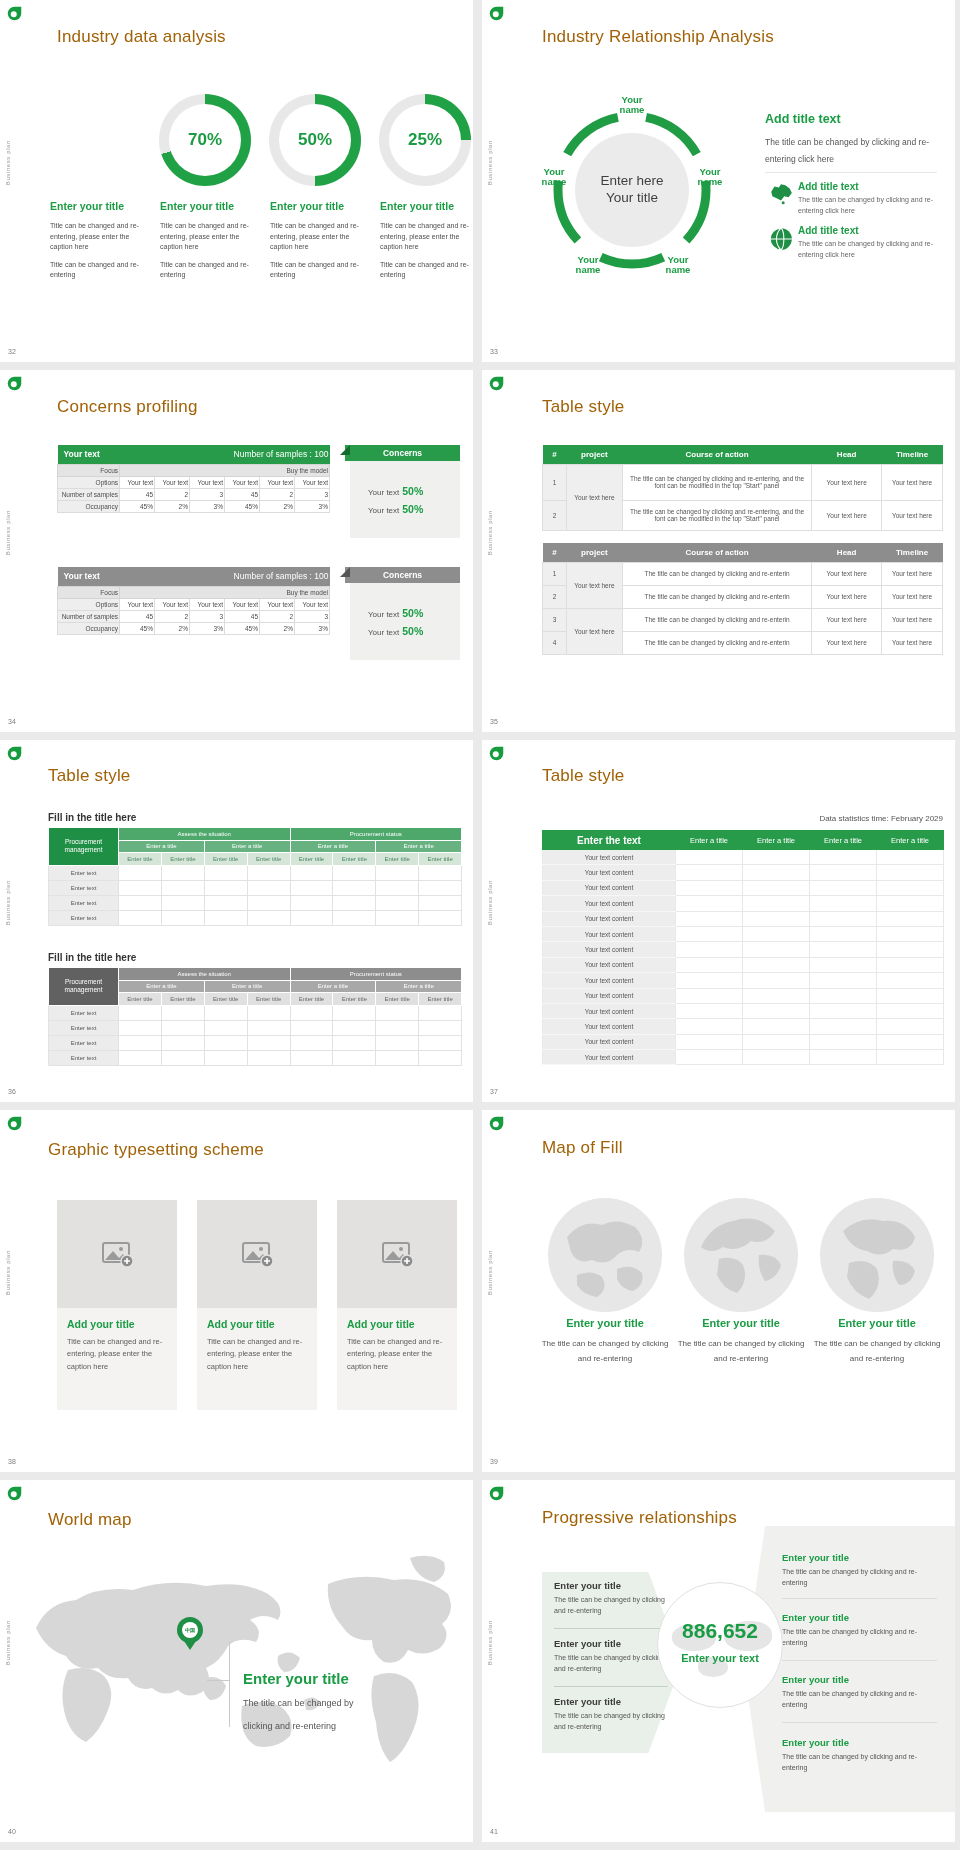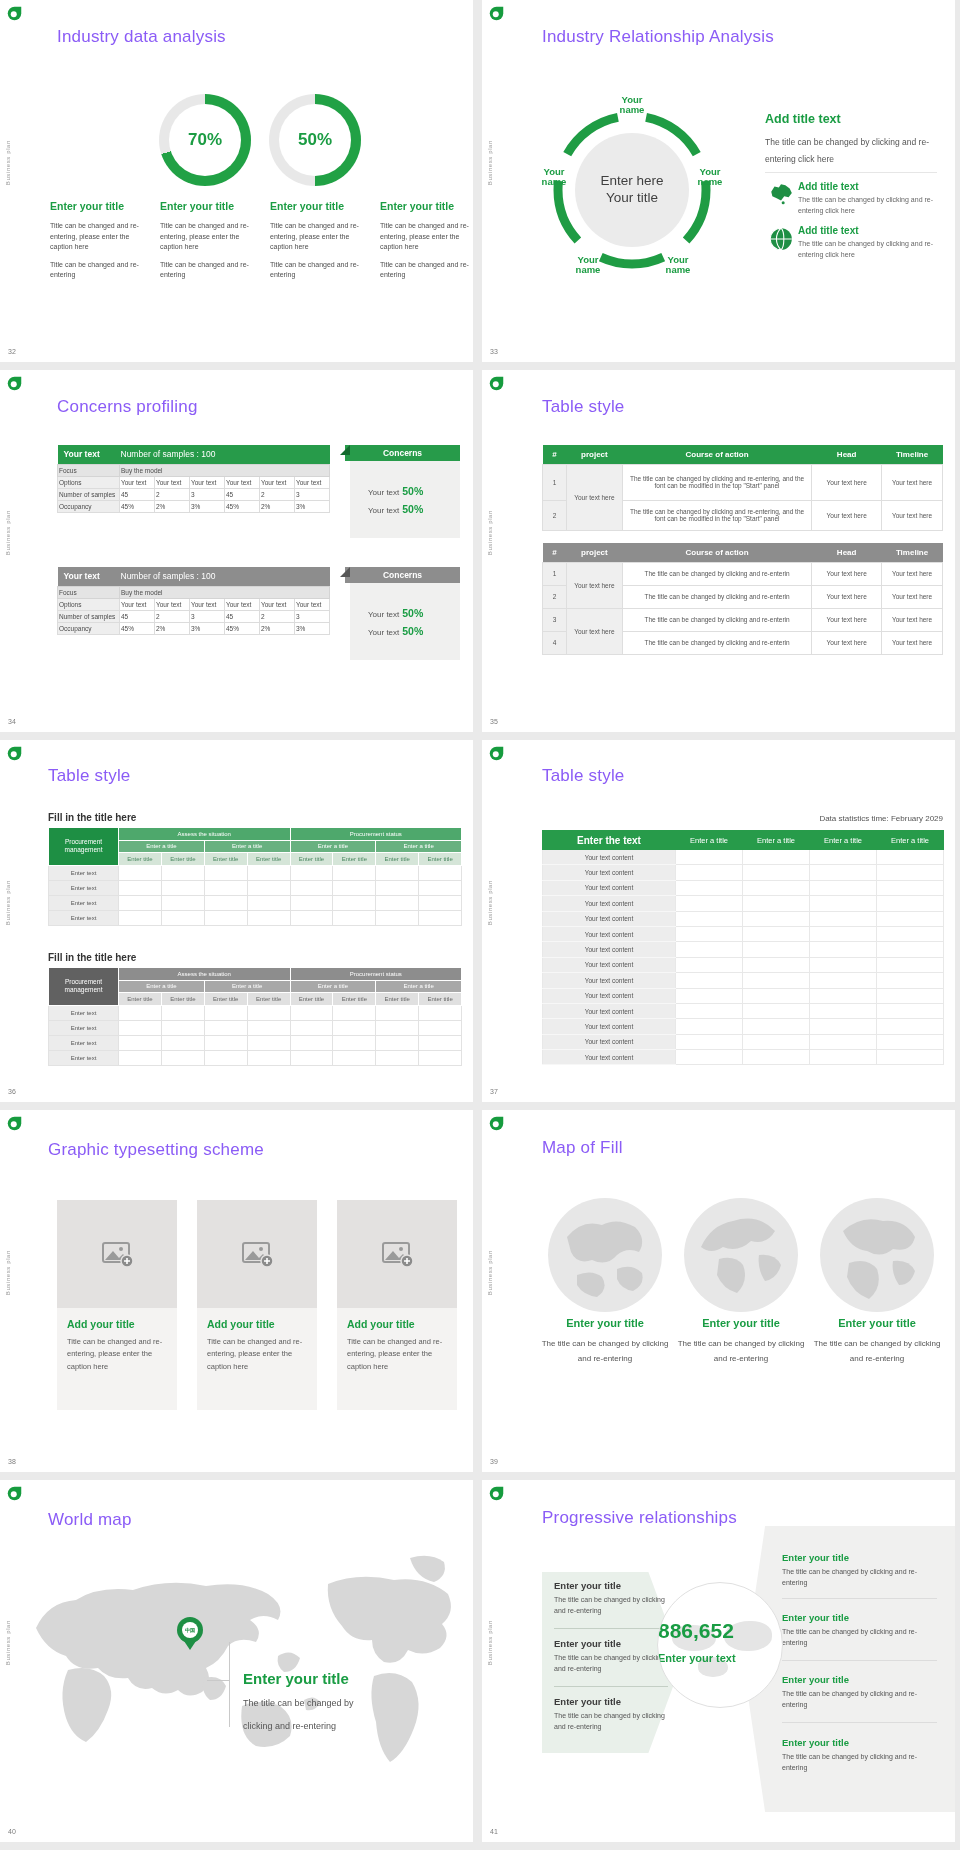--- a/index.html
+++ b/index.html
@@ -2,41 +2,41 @@
 <html><head>
 <meta charset="utf-8">
 <style>
   * { margin:0; padding:0; box-sizing:border-box; }
   body { font-family:"Liberation Sans", sans-serif; }
   .page { position:relative; width:960px; height:1850px; background:#eaeaea; overflow:hidden; }
   .slide { position:absolute; width:473px; height:362px; background:#fff; overflow:hidden; }
   .logo { position:absolute; left:7px; top:6px; width:15px; height:15px; }
   .vtext { position:absolute; left:5px; top:140px; writing-mode:vertical-rl; transform:rotate(180deg); font-size:6px; color:#9b9b9b; letter-spacing:.6px; }
   .slidenum { position:absolute; left:8px; bottom:7px; font-size:7px; color:#7d7d7d; }
-  .stitle { position:absolute; font-size:17px; color:#8b5cf6; font-weight:400; letter-spacing:.2px; }
+  .stitle { position:absolute; font-size:17px; color:#a16207; font-weight:400; letter-spacing:.2px; }
   .green { color:#199c43; }
   
   .donut { position:absolute; width:92px; height:92px; border-radius:50%; }
   .donut-hole { position:absolute; inset:10px; background:#fff; border-radius:50%; display:flex; align-items:center; justify-content:center; font-size:17px; font-weight:bold; color:#1b9c43; }
   .d-col { position:absolute; width:98px; }
   .d-title { font-size:10.5px; font-weight:bold; color:#1b9c43; margin-bottom:9px; }
   .d-cap { font-size:7px; color:#4f4f4f; line-height:1.5; margin-bottom:7px; }
   
   .ring-wrap { position:absolute; left:55px; top:95px; width:190px; height:190px; }
   .ring-center { position:absolute; left:38px; top:38px; width:114px; height:114px; border-radius:50%; background:#ebebeb; display:flex; flex-direction:column; align-items:center; justify-content:center; color:#3f3f3f; font-size:13.5px; line-height:1.25; }
   .node { position:absolute; width:46px; text-align:center; font-size:9.5px; font-weight:bold; color:#1b9c43; line-height:1.1; }
   .r33 { position:absolute; left:283px; width:172px; }
   .r33-h { font-size:12.5px; font-weight:bold; color:#199c43; margin-bottom:8px; }
   .r33-cap { font-size:8.5px; color:#555; line-height:2.0; }
   .r33-item-title { font-size:10px; font-weight:bold; color:#199c43; margin-bottom:3px; }
   .r33-item-cap { font-size:7px; color:#666; line-height:1.55; }
   .divider { position:absolute; height:1px; background:#e6e6e6; }
   
   .cp-table { position:absolute; border-collapse:collapse; font-size:6.5px; color:#4c4c4c; }
-  .cp-table td { border:1px solid #dcdcdc; text-align:left; padding:2px 1px; background:#fff; }
+  .cp-table td { border:1px solid #dcdcdc; text-align:right; padding:2px 1px; background:#fff; }
   .cp-table .lab { background:#eeeeee; width:62px; }
   .cp-table .sub td { background:#e4e4e4; border-color:#d4d4d4; }
   .cp-hd td { border:none; color:#fff; height:19px; }
   .t-green .cp-hd td { background:#279b4a; }
   .t-gray .cp-hd td { background:#8d8d8d; }
   .cp-hd .hl { font-weight:bold; font-size:8.5px; text-align:left; padding-left:6px; }
   .cp-hd .hr { font-size:8.5px; }
   .ribbon { position:absolute; width:115px; height:16px; color:#fff; font-weight:bold; font-size:8.5px; text-align:center; line-height:16px; }
   .ribbon.g { background:#279b4a; }
   .ribbon.gr { background:#8d8d8d; }
@@ -92,21 +92,21 @@
   .pin-tail { width:0; margin:-2px auto 0; border:6px solid transparent; border-top:9px solid #1e8f44; }
   .callout-line { position:absolute; background:#c9c9c9; }
   .m-title { position:absolute; font-size:15px; font-weight:bold; color:#199c43; }
   .m-cap { position:absolute; font-size:9px; color:#555; line-height:2.6; }
   
   .pr-left { position:absolute; left:60px; top:92px; width:140px; height:181px; background:#e9f0ea; clip-path:polygon(0 0,76% 0,100% 50%,76% 100%,0 100%); }
   .pr-right { position:absolute; left:262px; top:46px; width:211px; height:286px; background:#f0f0ef; clip-path:polygon(10% 0,100% 0,100% 100%,10% 100%,0 50%); }
   .pr-block-title { font-size:9.5px; font-weight:bold; }
   .pr-cap { font-size:7px; color:#555; line-height:1.6; margin-top:3px; }
   .pr-item { position:absolute; }
-  .pr-circle { position:absolute; left:175px; top:102px; width:126px; height:126px; border-radius:50%; background:#fff; border:1px solid #e0e0e0; z-index:2; text-align:left; overflow:hidden; }
+  .pr-circle { position:absolute; left:175px; top:102px; width:126px; height:126px; border-radius:50%; background:#fff; border:1px solid #e0e0e0; z-index:2; text-align:center; overflow:hidden; }
   .pr-value { font-size:21px; font-weight:bold; color:#199c43; margin-top:36px; position:relative; }
   .pr-label { font-size:11px; font-weight:bold; color:#199c43; margin-top:9px; position:relative; }
   .blob { position:absolute; background:#e5e5e5; border-radius:45% 55% 50% 50%; }
 </style>
 </head>
 <body>
 
 <div class="page">
 
 <div class="slide" style="left:0;top:0">
@@ -114,20 +114,23 @@
           <path fill="#169b3e" d="M10 1a9 9 0 1 0 9 9V1z"></path>
           <circle cx="9" cy="11" r="4" fill="#fff"></circle>
         </svg></span>
   <span class="vtext">Business plan</span>
   <div class="stitle" style="left:57px;top:27px">Industry data analysis</div>
   <div class="donut" style="left: 159px; top: 94px; background: conic-gradient(rgb(33, 161, 69) 0deg, rgb(33, 161, 69) 70%, rgb(232, 232, 232) 70%, rgb(232, 232, 232) 100%);">
         <div class="donut-hole">70%</div>
       </div>
   <div class="donut" style="left: 269px; top: 94px; background: conic-gradient(rgb(33, 161, 69) 0deg, rgb(33, 161, 69) 50%, rgb(232, 232, 232) 50%, rgb(232, 232, 232) 100%);">
         <div class="donut-hole">50%</div>
+      </div>
+  <div class="donut" style="left: 379px; top: 94px; background: conic-gradient(rgb(33, 161, 69) 0deg, rgb(33, 161, 69) 25%, rgb(232, 232, 232) 25%, rgb(232, 232, 232) 100%);">
+        <div class="donut-hole">25%</div>
       </div>
   <div class="d-col" style="left:50px;top:200px">
     <div class="d-title">Enter your title</div>
     <div class="d-cap">Title can be changed and re-entering, please enter the caption here</div>
     <div class="d-cap">Title can be changed and re-entering</div>
   </div>
   <div class="d-col" style="left:160px;top:200px">
     <div class="d-title">Enter your title</div>
     <div class="d-cap">Title can be changed and re-entering, please enter the caption here</div>
     <div class="d-cap">Title can be changed and re-entering</div>

